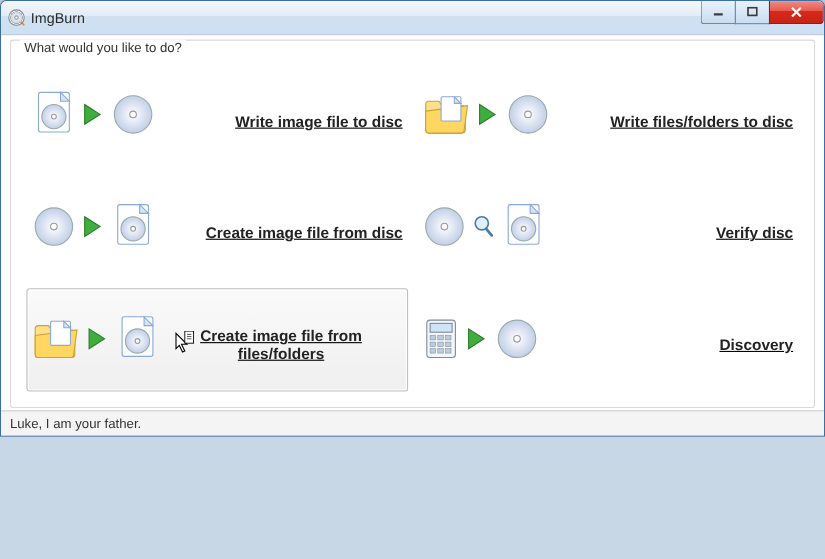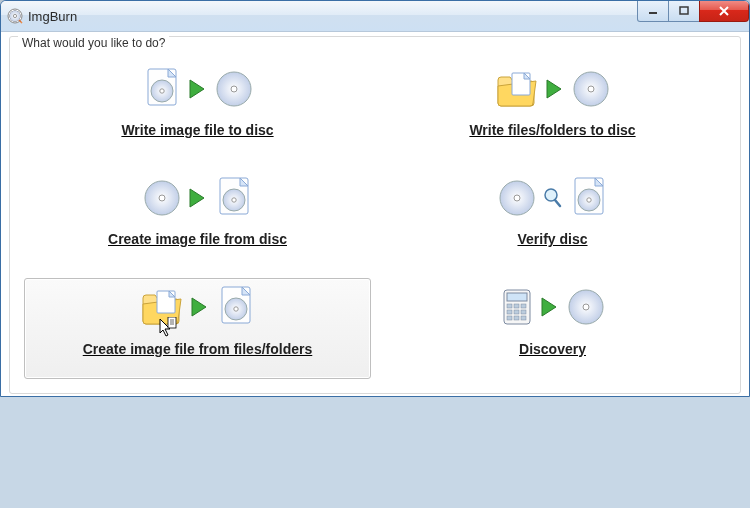--- a/index.html
+++ b/index.html
@@ -110,23 +110,23 @@
   }
   .grid {
     display: grid;
     grid-template-columns: 1fr 1fr;
     grid-template-rows: 1fr 1fr 1fr;
     height: 100%;
     gap: 0;
   }
   .option {
     display: flex;
-    flex-direction: column;
-    align-items: center;
-    justify-content: flex-start;
+    flex-direction: row;
+    align-items: center;
+    justify-content: space-between;
     border: 1px solid transparent;
     border-radius: 3px;
     margin: 4px;
     padding: 6px 4px;
     cursor: pointer;
   }
   .option.hover {
     background: linear-gradient(to bottom, #fafafa, #efefef);
     border: 1px solid #bfbfbf;
     box-shadow: inset 0 0 0 1px #fff;
@@ -431,14 +431,17 @@
               </svg>
             </span>
           </div>
           <div class="opt-label">Discovery</div>
         </div>
 
       </div>
     </div>
   </div>
 
+  <div class="statusbar">
+    <span>Luke, I am your father.</span>
+  </div>
 
 </div>
 
 </body></html>

